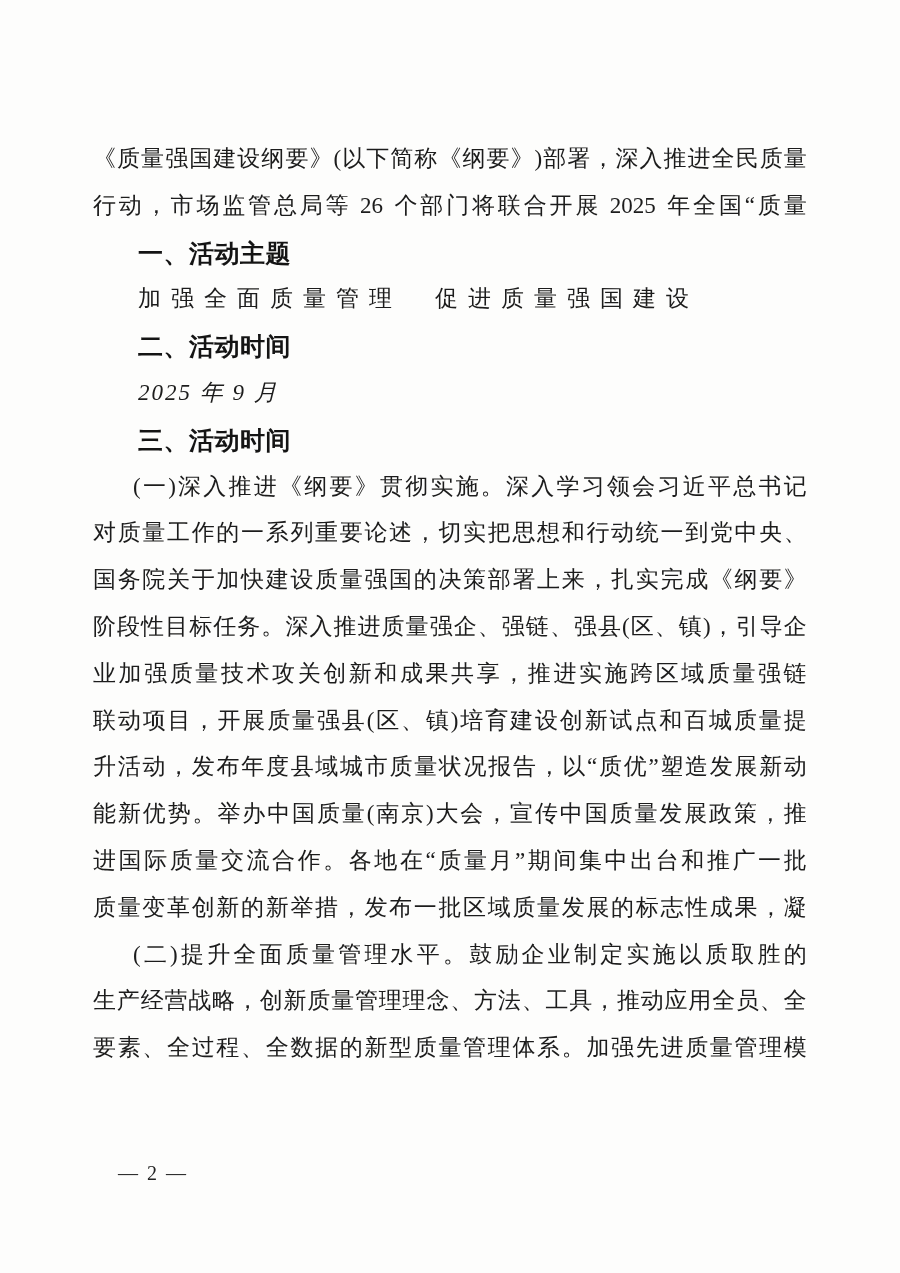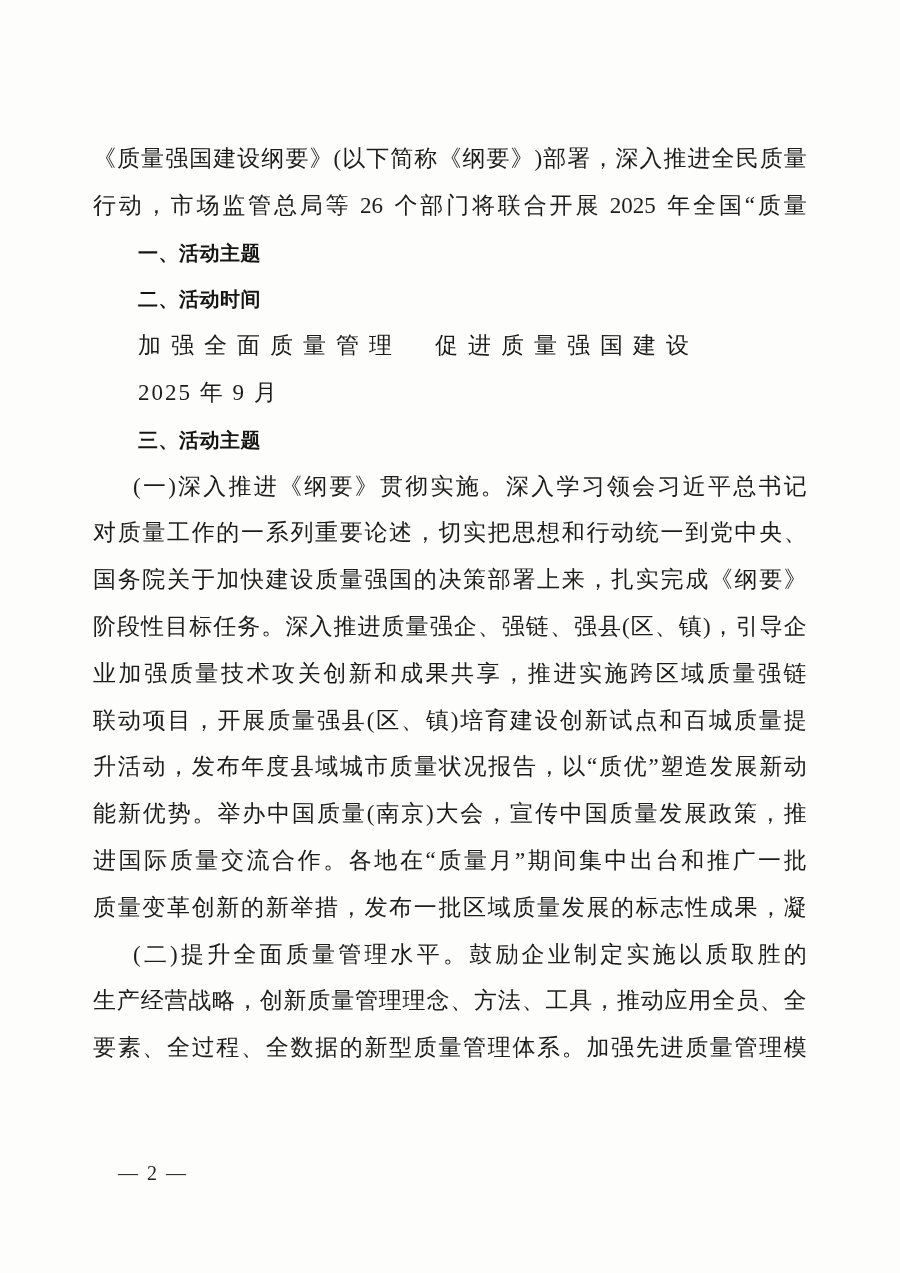--- a/index.html
+++ b/index.html
@@ -33,51 +33,51 @@
     justify-content: space-between;
     align-items: baseline;
     letter-spacing: 0;
   }
   .line.stretch span { white-space: pre; }
   .indent-body { padding-left: 40px; }
   .indent-head { padding-left: 45px; }
   .heading {
     font-weight: bold;
     font-family: "Liberation Sans", sans-serif;
-    font-size: 20px;
+    font-size: 25px;
     letter-spacing: 0.5px;
     color: #141414;
   }
   .theme-line { letter-spacing: 10px; }
-  .date-line { letter-spacing: 2px; }
+  .date-line { letter-spacing: 2px; font-style: italic; }
   .footer {
     position: absolute;
     left: 118px; top: 1160px;
     height: 26px; line-height: 26px;
     font-size: 20px;
     letter-spacing: 2px;
     color: #222222;
   }
 </style>
 </head>
 <body>
 
 <div class="page">
   <div class="textcol">
 
     <div class="line stretch"><span>《</span><span>质</span><span>量</span><span>强</span><span>国</span><span>建</span><span>设</span><span>纲</span><span>要</span><span>》</span><span>(</span><span>以</span><span>下</span><span>简</span><span>称</span><span>《</span><span>纲</span><span>要</span><span>》</span><span>)</span><span>部</span><span>署</span><span>，</span><span>深</span><span>入</span><span>推</span><span>进</span><span>全</span><span>民</span><span>质</span><span>量</span></div>
     <div class="line stretch"><span>行</span><span>动</span><span>，</span><span>市</span><span>场</span><span>监</span><span>管</span><span>总</span><span>局</span><span>等</span><span> </span><span>26</span><span> </span><span>个</span><span>部</span><span>门</span><span>将</span><span>联</span><span>合</span><span>开</span><span>展</span><span> </span><span>2025</span><span> </span><span>年</span><span>全</span><span>国</span><span>“</span><span>质</span><span>量</span></div>
 
     <div class="line heading indent-head">一、活动主题</div>
+    <div class="line theme-line indent-head">加强全面质量管理　促进质量强国建设</div>
+
     <div class="line heading indent-head">二、活动时间</div>
-
-    <div class="line theme-line indent-head">加强全面质量管理　促进质量强国建设</div>
     <div class="line date-line indent-head">2025 年 9 月</div>
 
-    <div class="line heading indent-head">三、活动主题</div>
+    <div class="line heading indent-head">三、活动时间</div>
 
     <div class="line stretch indent-body"><span>(</span><span>一</span><span>)</span><span>深</span><span>入</span><span>推</span><span>进</span><span>《</span><span>纲</span><span>要</span><span>》</span><span>贯</span><span>彻</span><span>实</span><span>施</span><span>。</span><span>深</span><span>入</span><span>学</span><span>习</span><span>领</span><span>会</span><span>习</span><span>近</span><span>平</span><span>总</span><span>书</span><span>记</span></div>
     <div class="line stretch"><span>对</span><span>质</span><span>量</span><span>工</span><span>作</span><span>的</span><span>一</span><span>系</span><span>列</span><span>重</span><span>要</span><span>论</span><span>述</span><span>，</span><span>切</span><span>实</span><span>把</span><span>思</span><span>想</span><span>和</span><span>行</span><span>动</span><span>统</span><span>一</span><span>到</span><span>党</span><span>中</span><span>央</span><span>、</span></div>
     <div class="line stretch"><span>国</span><span>务</span><span>院</span><span>关</span><span>于</span><span>加</span><span>快</span><span>建</span><span>设</span><span>质</span><span>量</span><span>强</span><span>国</span><span>的</span><span>决</span><span>策</span><span>部</span><span>署</span><span>上</span><span>来</span><span>，</span><span>扎</span><span>实</span><span>完</span><span>成</span><span>《</span><span>纲</span><span>要</span><span>》</span></div>
     <div class="line stretch"><span>阶</span><span>段</span><span>性</span><span>目</span><span>标</span><span>任</span><span>务</span><span>。</span><span>深</span><span>入</span><span>推</span><span>进</span><span>质</span><span>量</span><span>强</span><span>企</span><span>、</span><span>强</span><span>链</span><span>、</span><span>强</span><span>县</span><span>(</span><span>区</span><span>、</span><span>镇</span><span>)</span><span>，</span><span>引</span><span>导</span><span>企</span></div>
     <div class="line stretch"><span>业</span><span>加</span><span>强</span><span>质</span><span>量</span><span>技</span><span>术</span><span>攻</span><span>关</span><span>创</span><span>新</span><span>和</span><span>成</span><span>果</span><span>共</span><span>享</span><span>，</span><span>推</span><span>进</span><span>实</span><span>施</span><span>跨</span><span>区</span><span>域</span><span>质</span><span>量</span><span>强</span><span>链</span></div>
     <div class="line stretch"><span>联</span><span>动</span><span>项</span><span>目</span><span>，</span><span>开</span><span>展</span><span>质</span><span>量</span><span>强</span><span>县</span><span>(</span><span>区</span><span>、</span><span>镇</span><span>)</span><span>培</span><span>育</span><span>建</span><span>设</span><span>创</span><span>新</span><span>试</span><span>点</span><span>和</span><span>百</span><span>城</span><span>质</span><span>量</span><span>提</span></div>
     <div class="line stretch"><span>升</span><span>活</span><span>动</span><span>，</span><span>发</span><span>布</span><span>年</span><span>度</span><span>县</span><span>域</span><span>城</span><span>市</span><span>质</span><span>量</span><span>状</span><span>况</span><span>报</span><span>告</span><span>，</span><span>以</span><span>“</span><span>质</span><span>优</span><span>”</span><span>塑</span><span>造</span><span>发</span><span>展</span><span>新</span><span>动</span></div>
     <div class="line stretch"><span>能</span><span>新</span><span>优</span><span>势</span><span>。</span><span>举</span><span>办</span><span>中</span><span>国</span><span>质</span><span>量</span><span>(</span><span>南</span><span>京</span><span>)</span><span>大</span><span>会</span><span>，</span><span>宣</span><span>传</span><span>中</span><span>国</span><span>质</span><span>量</span><span>发</span><span>展</span><span>政</span><span>策</span><span>，</span><span>推</span></div>
     <div class="line stretch"><span>进</span><span>国</span><span>际</span><span>质</span><span>量</span><span>交</span><span>流</span><span>合</span><span>作</span><span>。</span><span>各</span><span>地</span><span>在</span><span>“</span><span>质</span><span>量</span><span>月</span><span>”</span><span>期</span><span>间</span><span>集</span><span>中</span><span>出</span><span>台</span><span>和</span><span>推</span><span>广</span><span>一</span><span>批</span></div>

